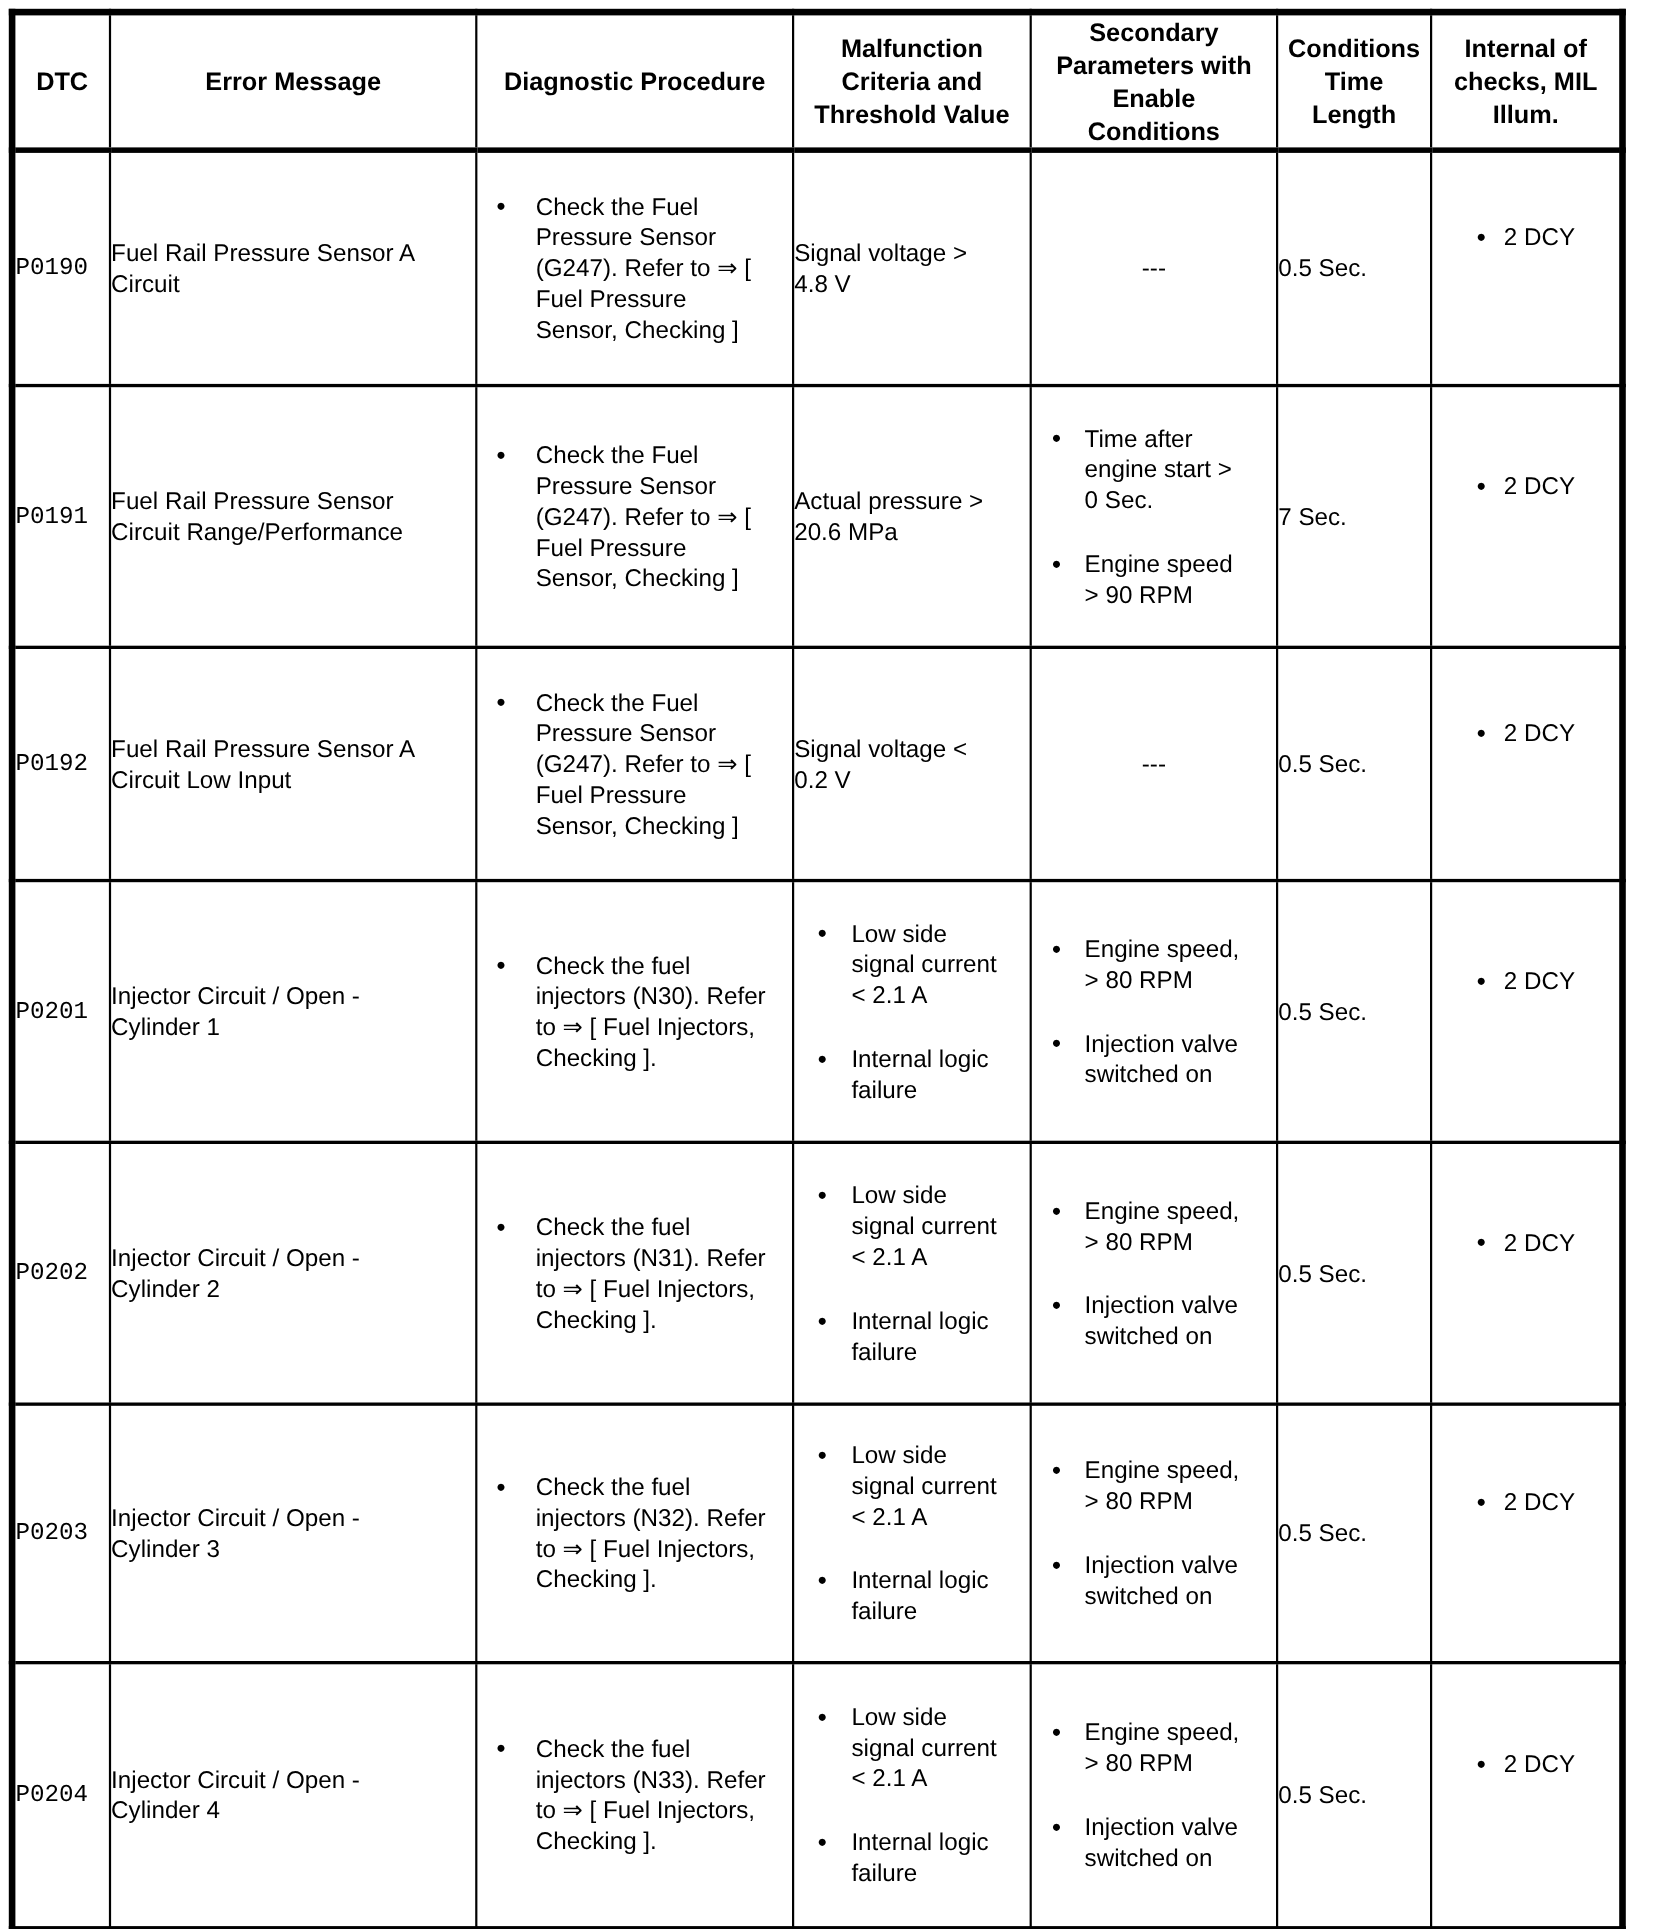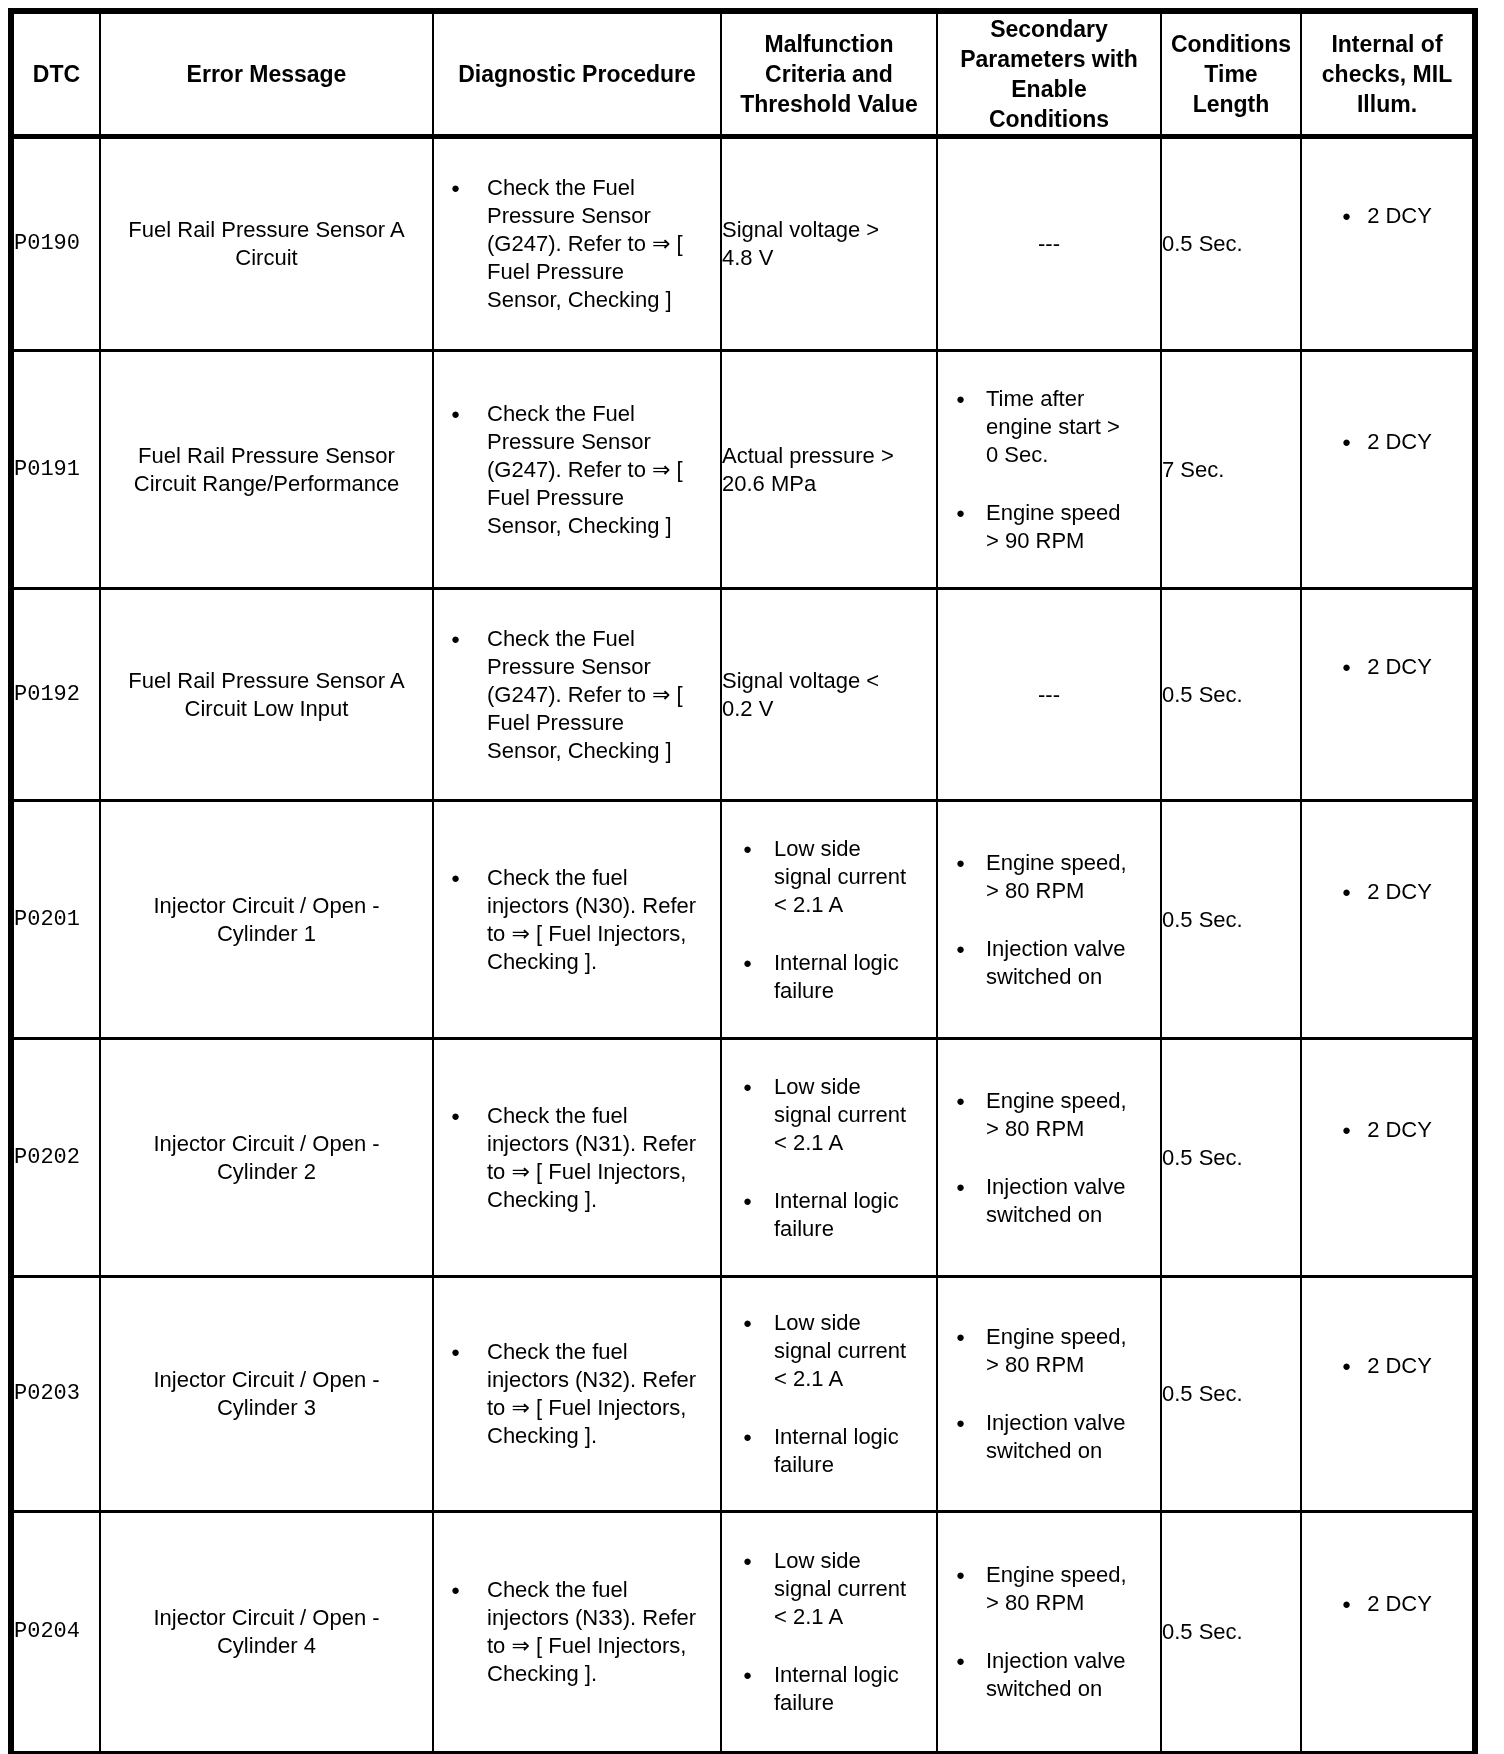--- a/index.html
+++ b/index.html
@@ -42,21 +42,21 @@
   }
   td {
     font-size: 22px;
     line-height: 28px;
     font-weight: 400;
   }
   .pre { white-space: pre-line; }
 
   
   .cell-dtc { padding-left: 7px; font-family: Liberation Mono, monospace; }
-  .cell-error { padding-left: 9px; padding-right: 4px; text-align: center; }
+  .cell-error { padding-left: 9px; padding-right: 4px; }
   .cell-malf-plain { padding-left: 9px; padding-right: 4px; }
   .cell-mon { padding-left: 7px; margin-left: 18px; }
   .cell-center { text-align: center; }
 
   
   .list {
     display: flex;
     flex-direction: column;
     gap: 30px;
   }

